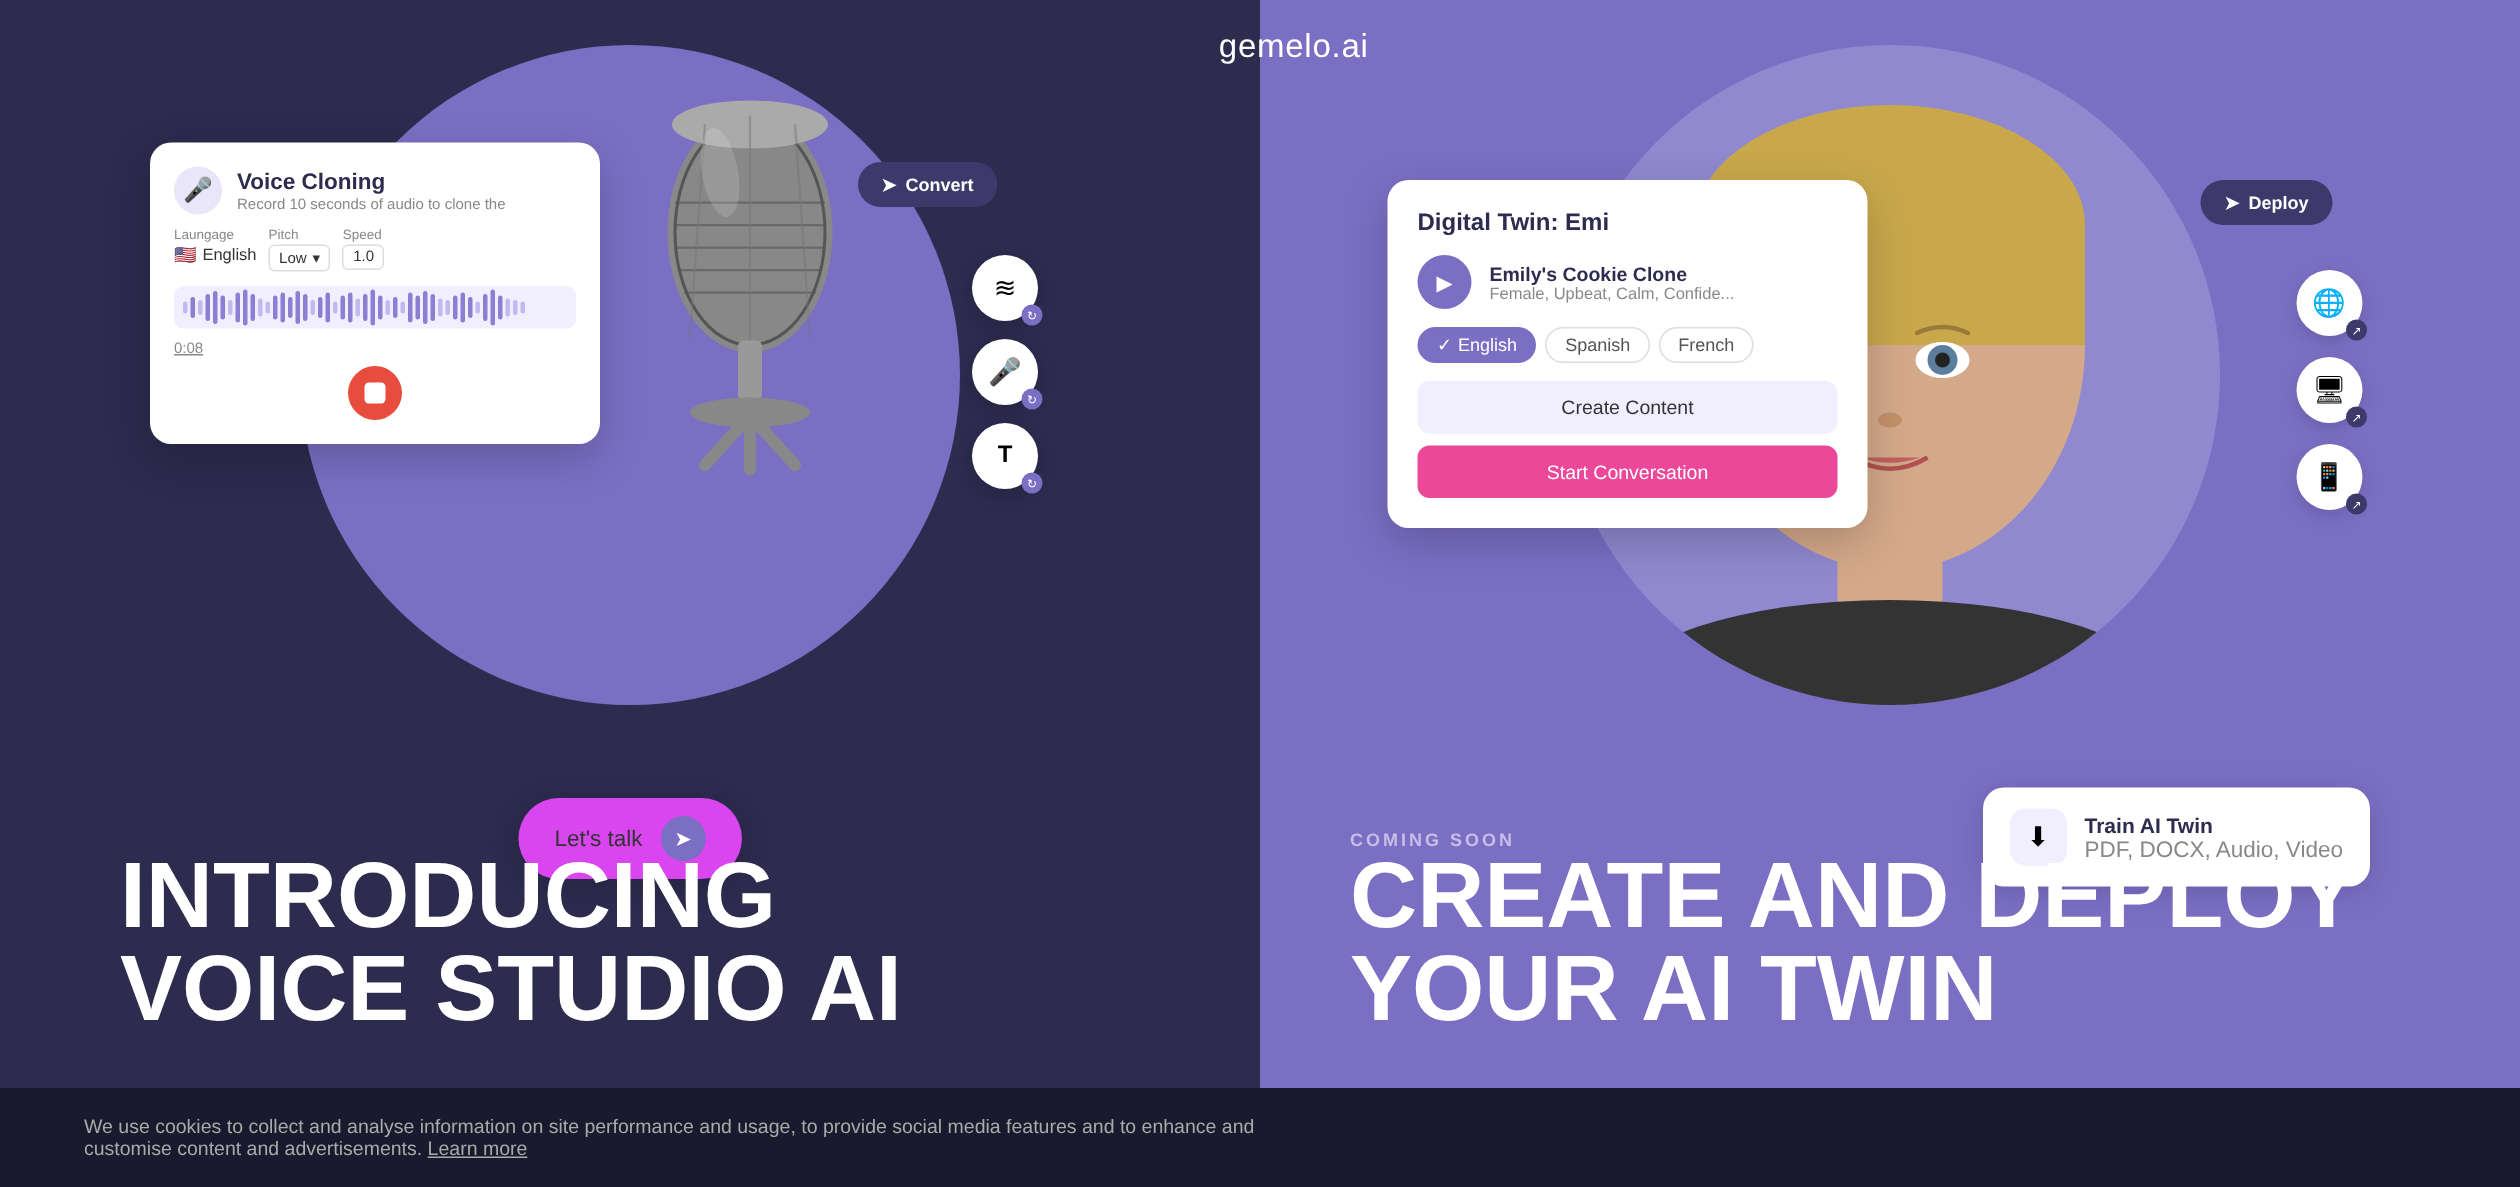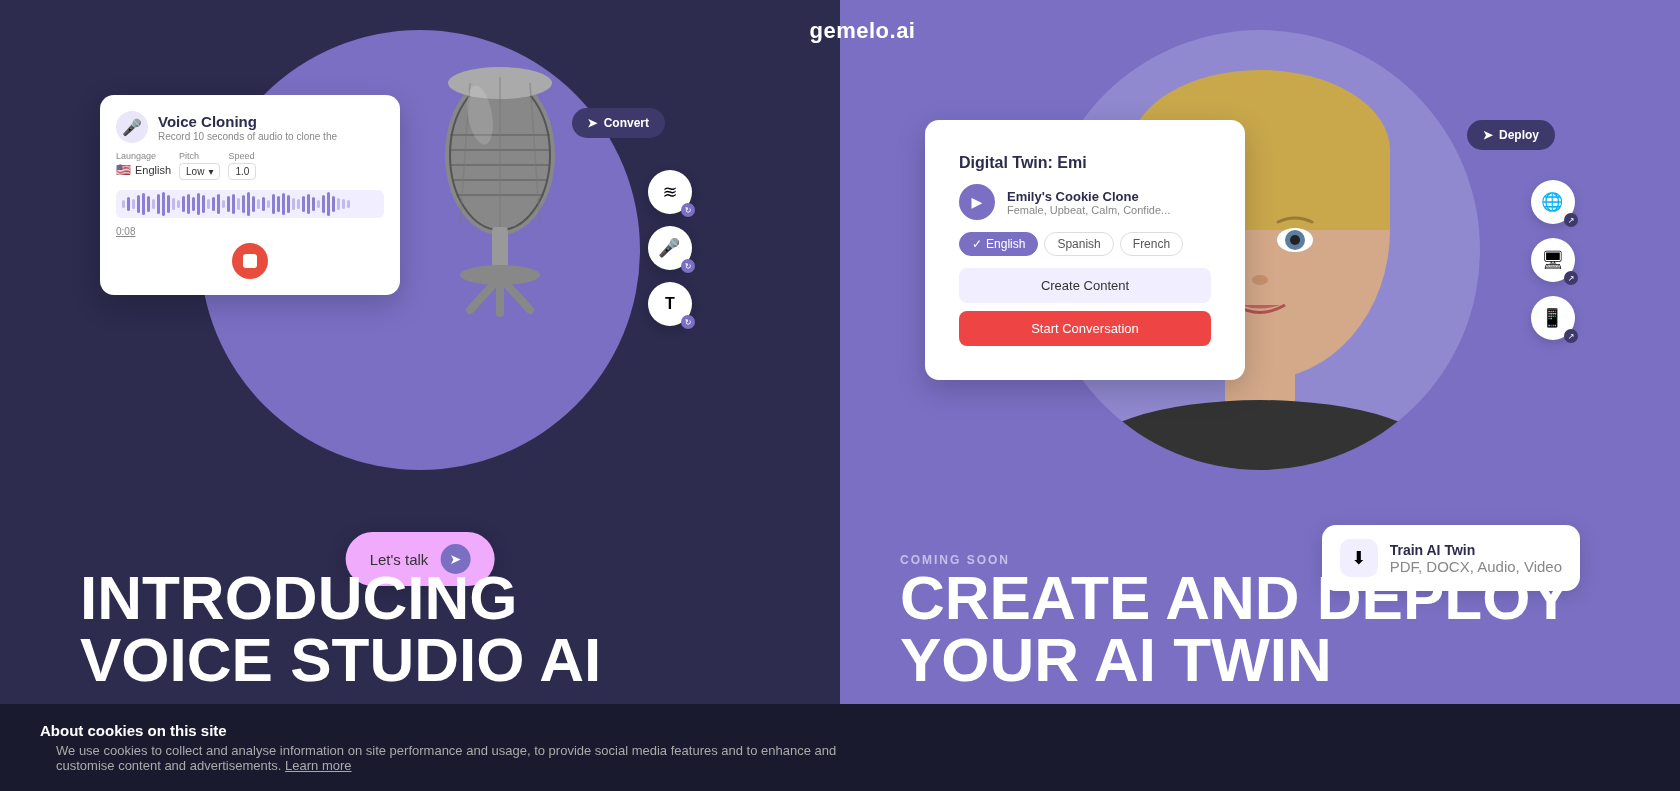--- a/index.html
+++ b/index.html
@@ -51,21 +51,21 @@
       width: 1680px;
       z-index: 10;
       display: flex;
       justify-content: center;
       padding: 18px 0;
     }
 
     .logo {
       color: white;
       font-size: 22px;
-      font-weight: 700;
+      font-weight: 400;
       letter-spacing: 0.5px;
       margin-left: 45px;
     }
 
     
     .voice-clone-card {
       position: absolute;
       top: 95px;
       left: 100px;
       background: white;
@@ -253,21 +253,21 @@
       font-size: 8px;
       color: white;
     }
 
     
     .lets-talk-bubble {
       position: absolute;
       bottom: 210px;
       left: 50%;
       transform: translateX(-50%);
-      background: #f0abfc;
+      background: #d946ef;
       border-radius: 30px;
       padding: 12px 24px;
       display: flex;
       align-items: center;
       gap: 12px;
       font-size: 15px;
       color: #333;
       z-index: 5;
       box-shadow: 0 4px 20px rgba(0,0,0,0.15);
       white-space: nowrap;
@@ -310,21 +310,21 @@
       text-transform: uppercase;
     }
 
     
     .digital-twin-card {
       position: absolute;
       top: 120px;
       left: 85px;
       background: white;
       border-radius: 14px;
-      padding: 34px;
+      padding: 20px;
       width: 320px;
       z-index: 4;
       box-shadow: 0 10px 30px rgba(0,0,0,0.2);
     }
 
     .dt-title {
       font-size: 16px;
       font-weight: 700;
       color: #2d2b4e;
       margin-bottom: 12px;
@@ -390,21 +390,21 @@
       padding: 10px;
       text-align: center;
       font-size: 13px;
       color: #333;
       margin-bottom: 8px;
       cursor: pointer;
     }
 
     .start-conv-btn {
       width: 100%;
-      background: #ef4444;
+      background: #ec4899;
       border-radius: 8px;
       padding: 10px;
       text-align: center;
       font-size: 13px;
       color: white;
       cursor: pointer;
     }
 
     
     .deploy-btn {
@@ -866,21 +866,20 @@
       <div class="big-title">
         <div>CREATE AND DEPLOY</div>
         <div>YOUR AI TWIN</div>
       </div>
     </div>
 
   </div>
 
   <div class="cookie-banner">
     <div class="cookie-text-section">
-      <div class="cookie-title">About cookies on this site</div>
       <div class="cookie-desc">
         <span>We use cookies to collect and analyse information on site performance and usage, to provide social media features and to enhance and customise content and advertisements.</span>
         <span> </span>
         <span class="cookie-learn-more">Learn more</span>
       </div>
     </div>
   </div>
 
 </div>
 

